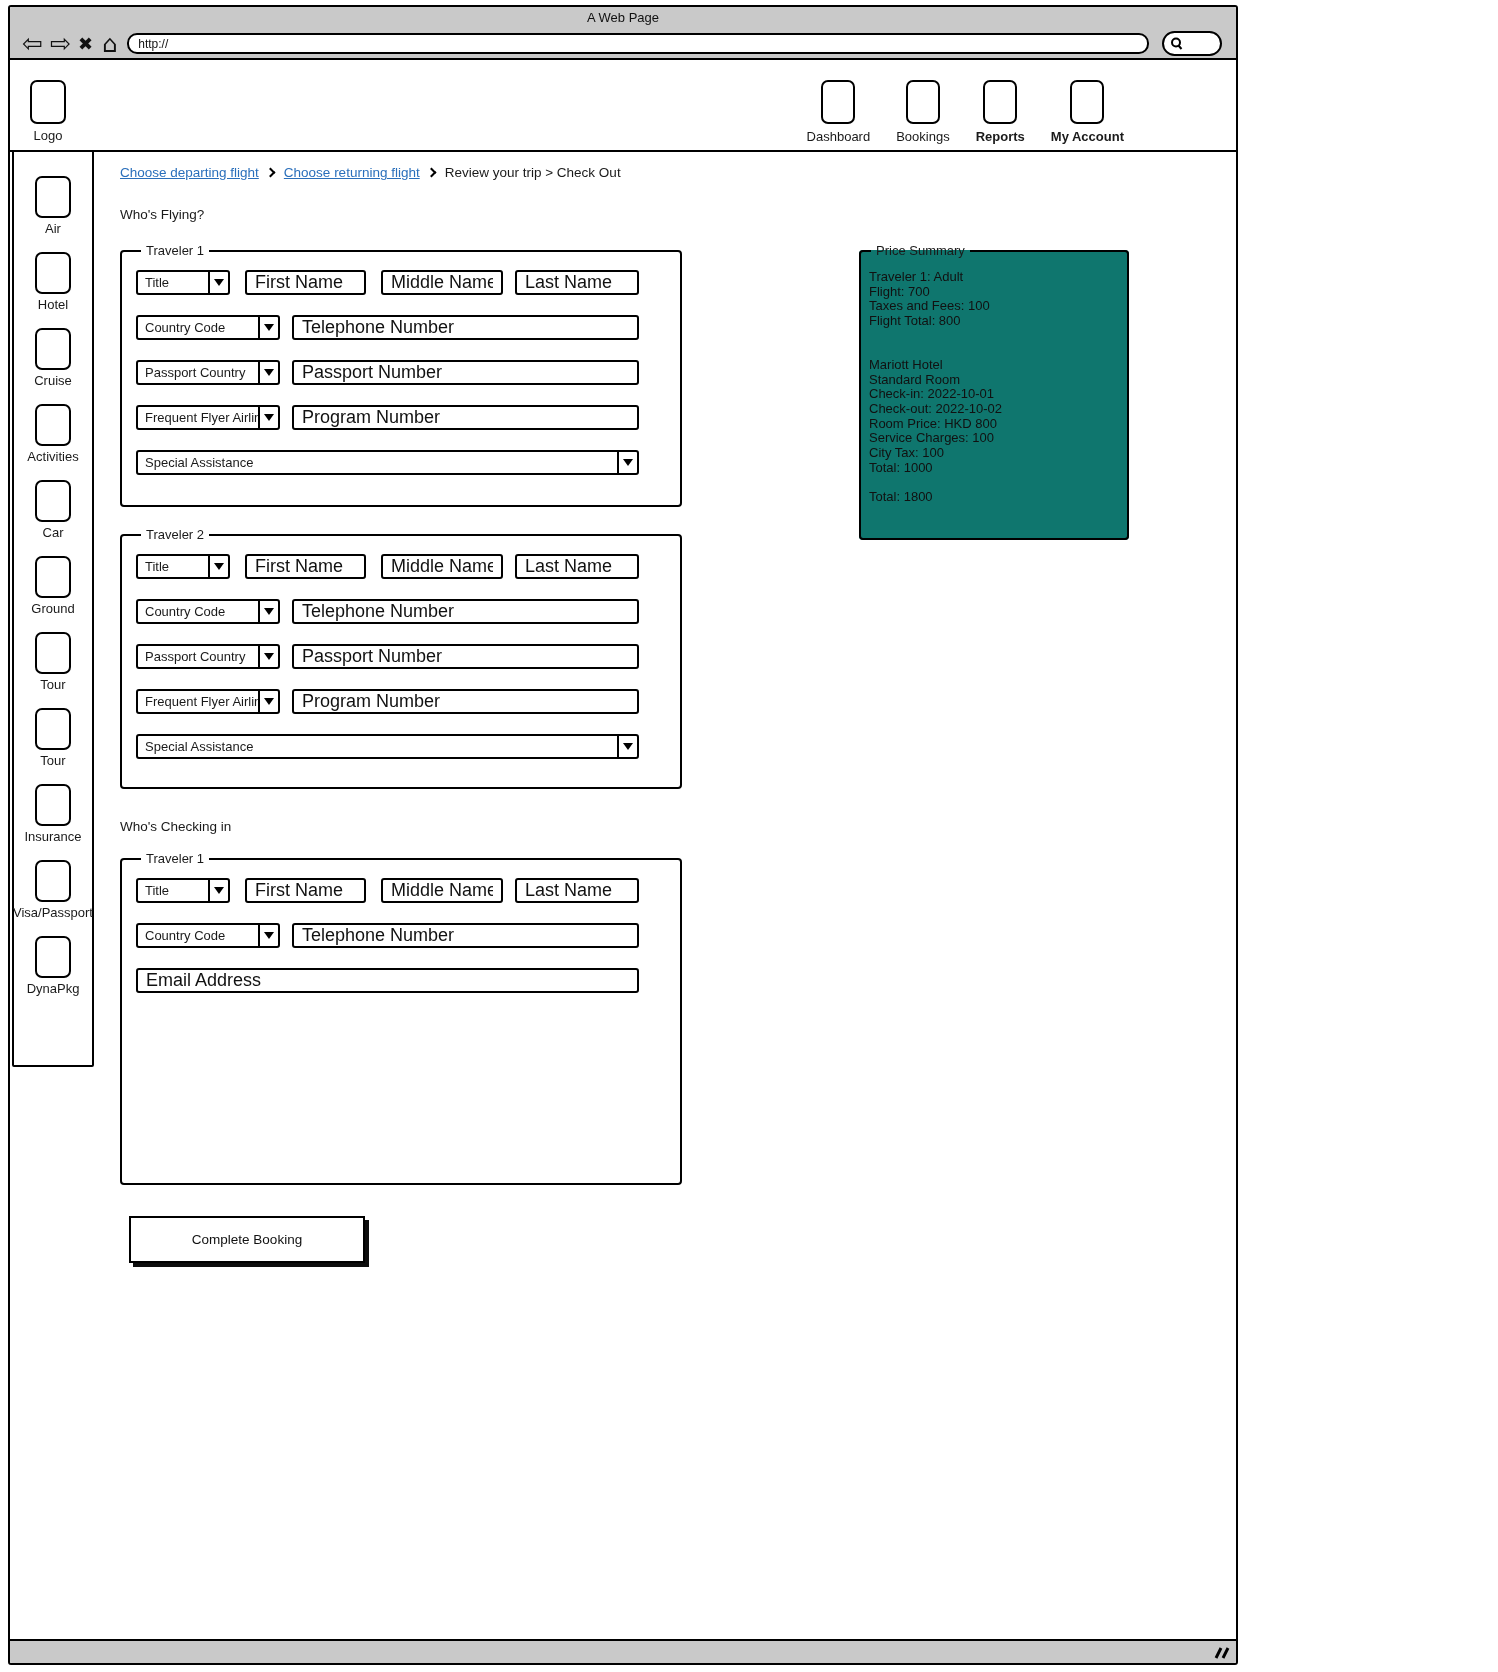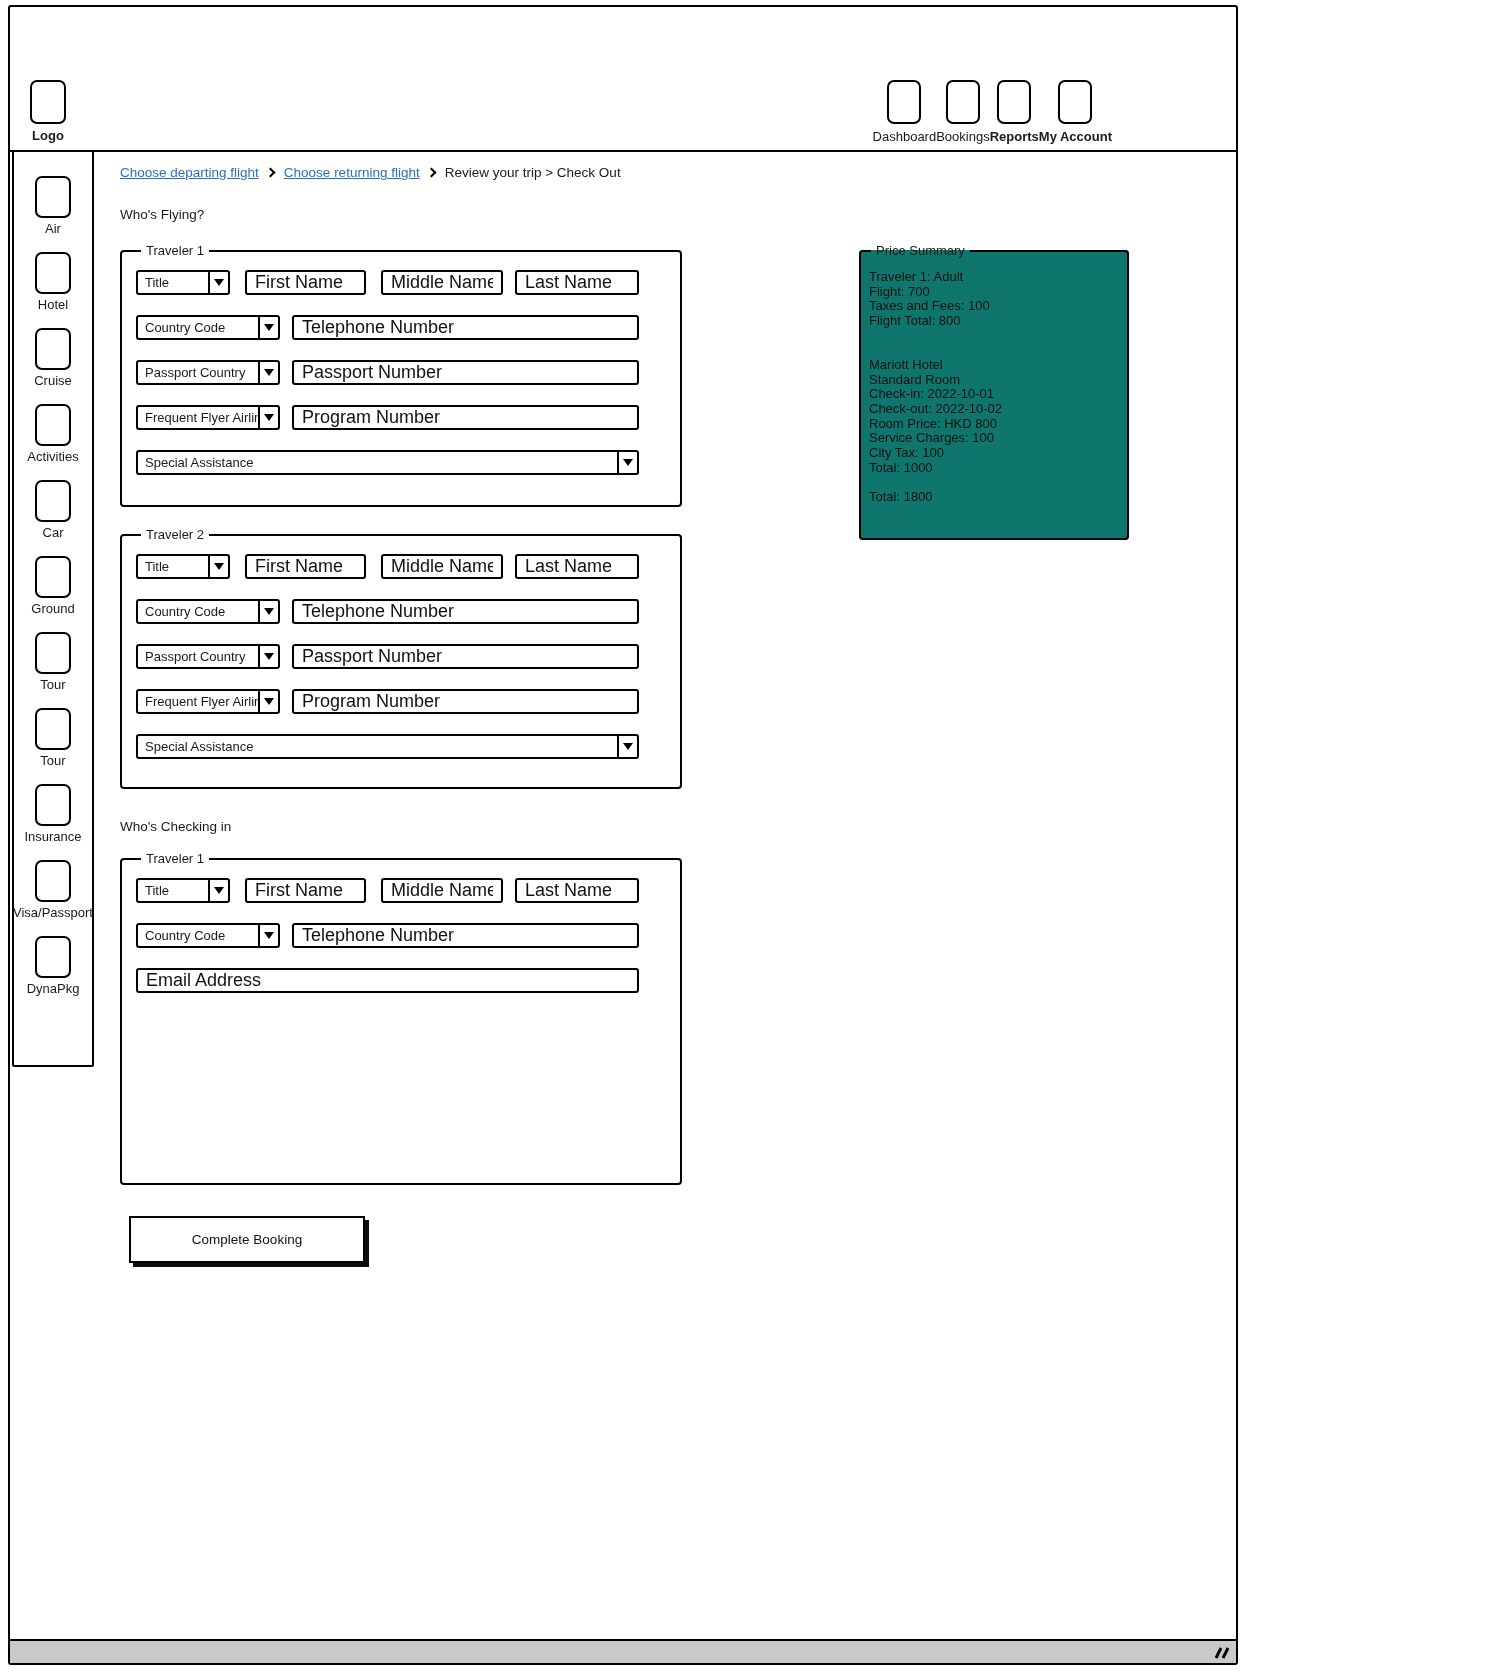--- a/index.html
+++ b/index.html
@@ -27,22 +27,22 @@
   .search-pill { width:60px; height:25px; border:2px solid #000; border-radius:13px;
     background:#fff; margin-left:13px; margin-right:2px; display:flex; align-items:center; }
   .search-pill svg { margin-left:5px; }
 
   
   .header { position:absolute; left:0; right:0; top:53px; height:92px;
     background:#fff; border-bottom:2px solid #000; }
   .logo-wrap { position:absolute; left:16px; top:20px; width:44px; text-align:center; }
   .box-icon { width:36px; height:44px; border:2px solid #000; border-radius:7px;
     background:#fff; margin:0 auto; }
-  .logo-label { font-size:13px; font-weight:700; margin-top:4px; }
-  .header-nav { position:absolute; right:124px; top:20px; display:flex; }
+  .logo-label { font-size:13px; font-weight:400; margin-top:4px; }
+  .header-nav { position:absolute; right:112px; top:20px; display:flex; gap:26px; }
   .nav-item { display:flex; flex-direction:column; align-items:center; cursor:default; }
   .nav-item .box-icon { width:34px; }
   .nav-label { font-size:13px; margin-top:5px; white-space:nowrap; }
   .nav-label.bold { font-weight:700; }
 
   
   .sidebar { position:absolute; left:2px; top:143px; width:82px; height:917px;
     border:2px solid #000; border-radius:2px; background:#fff; }
   .side-items { display:flex; flex-direction:column; align-items:center; padding-top:24px; }
   .side-item { display:flex; flex-direction:column; align-items:center;
@@ -109,20 +109,36 @@
   
   .statusbar { position:absolute; left:0; right:0; bottom:0; height:24px;
     background:#c9c9c9; border-top:2px solid #000; border-radius:0 0 2px 2px; }
   .resize-handle { position:absolute; right:6px; bottom:3px; cursor:nwse-resize; }
 </style>
 </head>
 <body>
 
 <div class="window">
 
+  <div class="chrome">
+    <div class="chrome-title">A Web Page</div>
+    <div class="chrome-toolbar">
+      <span class="chrome-btn i-back">⇦</span>
+      <span class="chrome-btn i-fwd">⇨</span>
+      <span class="chrome-btn i-close">✖</span>
+      <span class="chrome-btn i-home">⌂</span>
+      <input class="url-box" value="http://" style="">
+      <div class="search-pill">
+        <svg width="16" height="16" viewBox="0 0 16 16">
+          <circle cx="7" cy="6.5" r="4" fill="none" stroke="#000" stroke-width="2"></circle>
+          <line x1="9.5" y1="9.5" x2="12.5" y2="13" stroke="#000" stroke-width="2"></line>
+        </svg>
+      </div>
+    </div>
+  </div>
 
   <div class="header">
     <div class="logo-wrap">
       <div class="box-icon"></div>
       <div class="logo-label">Logo</div>
     </div>
     <div class="header-nav">
       <div class="nav-item">
         <div class="box-icon"></div>
         <div class="nav-label">Dashboard</div>

